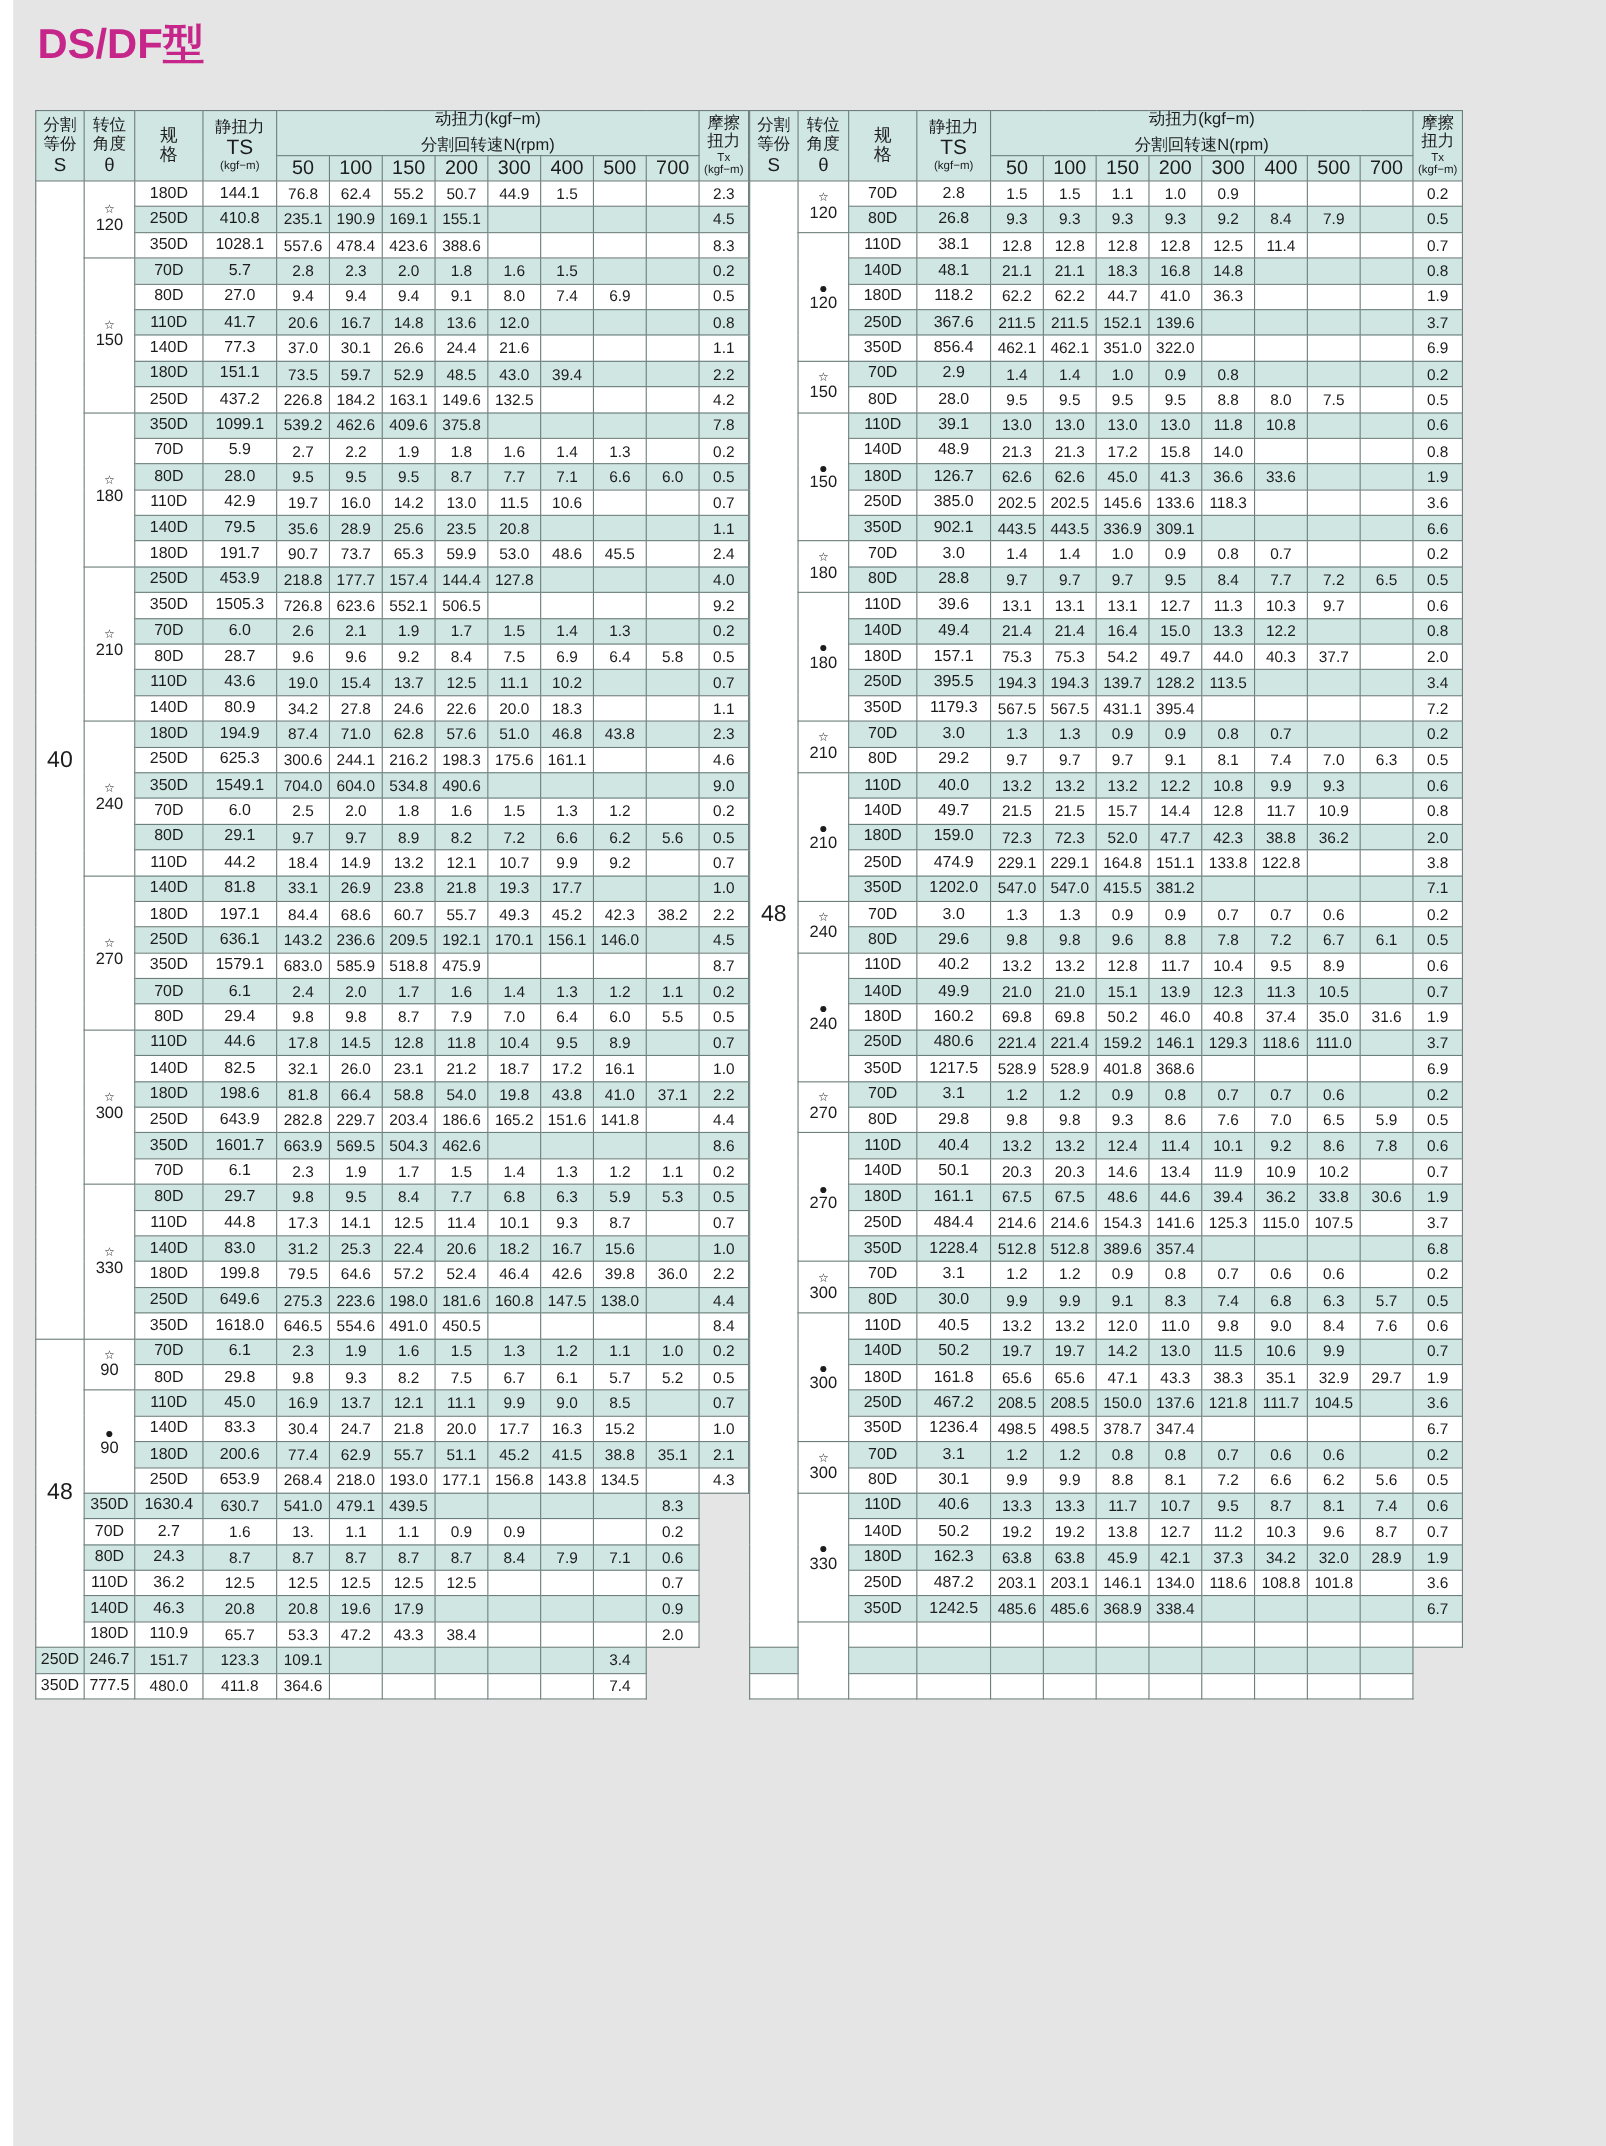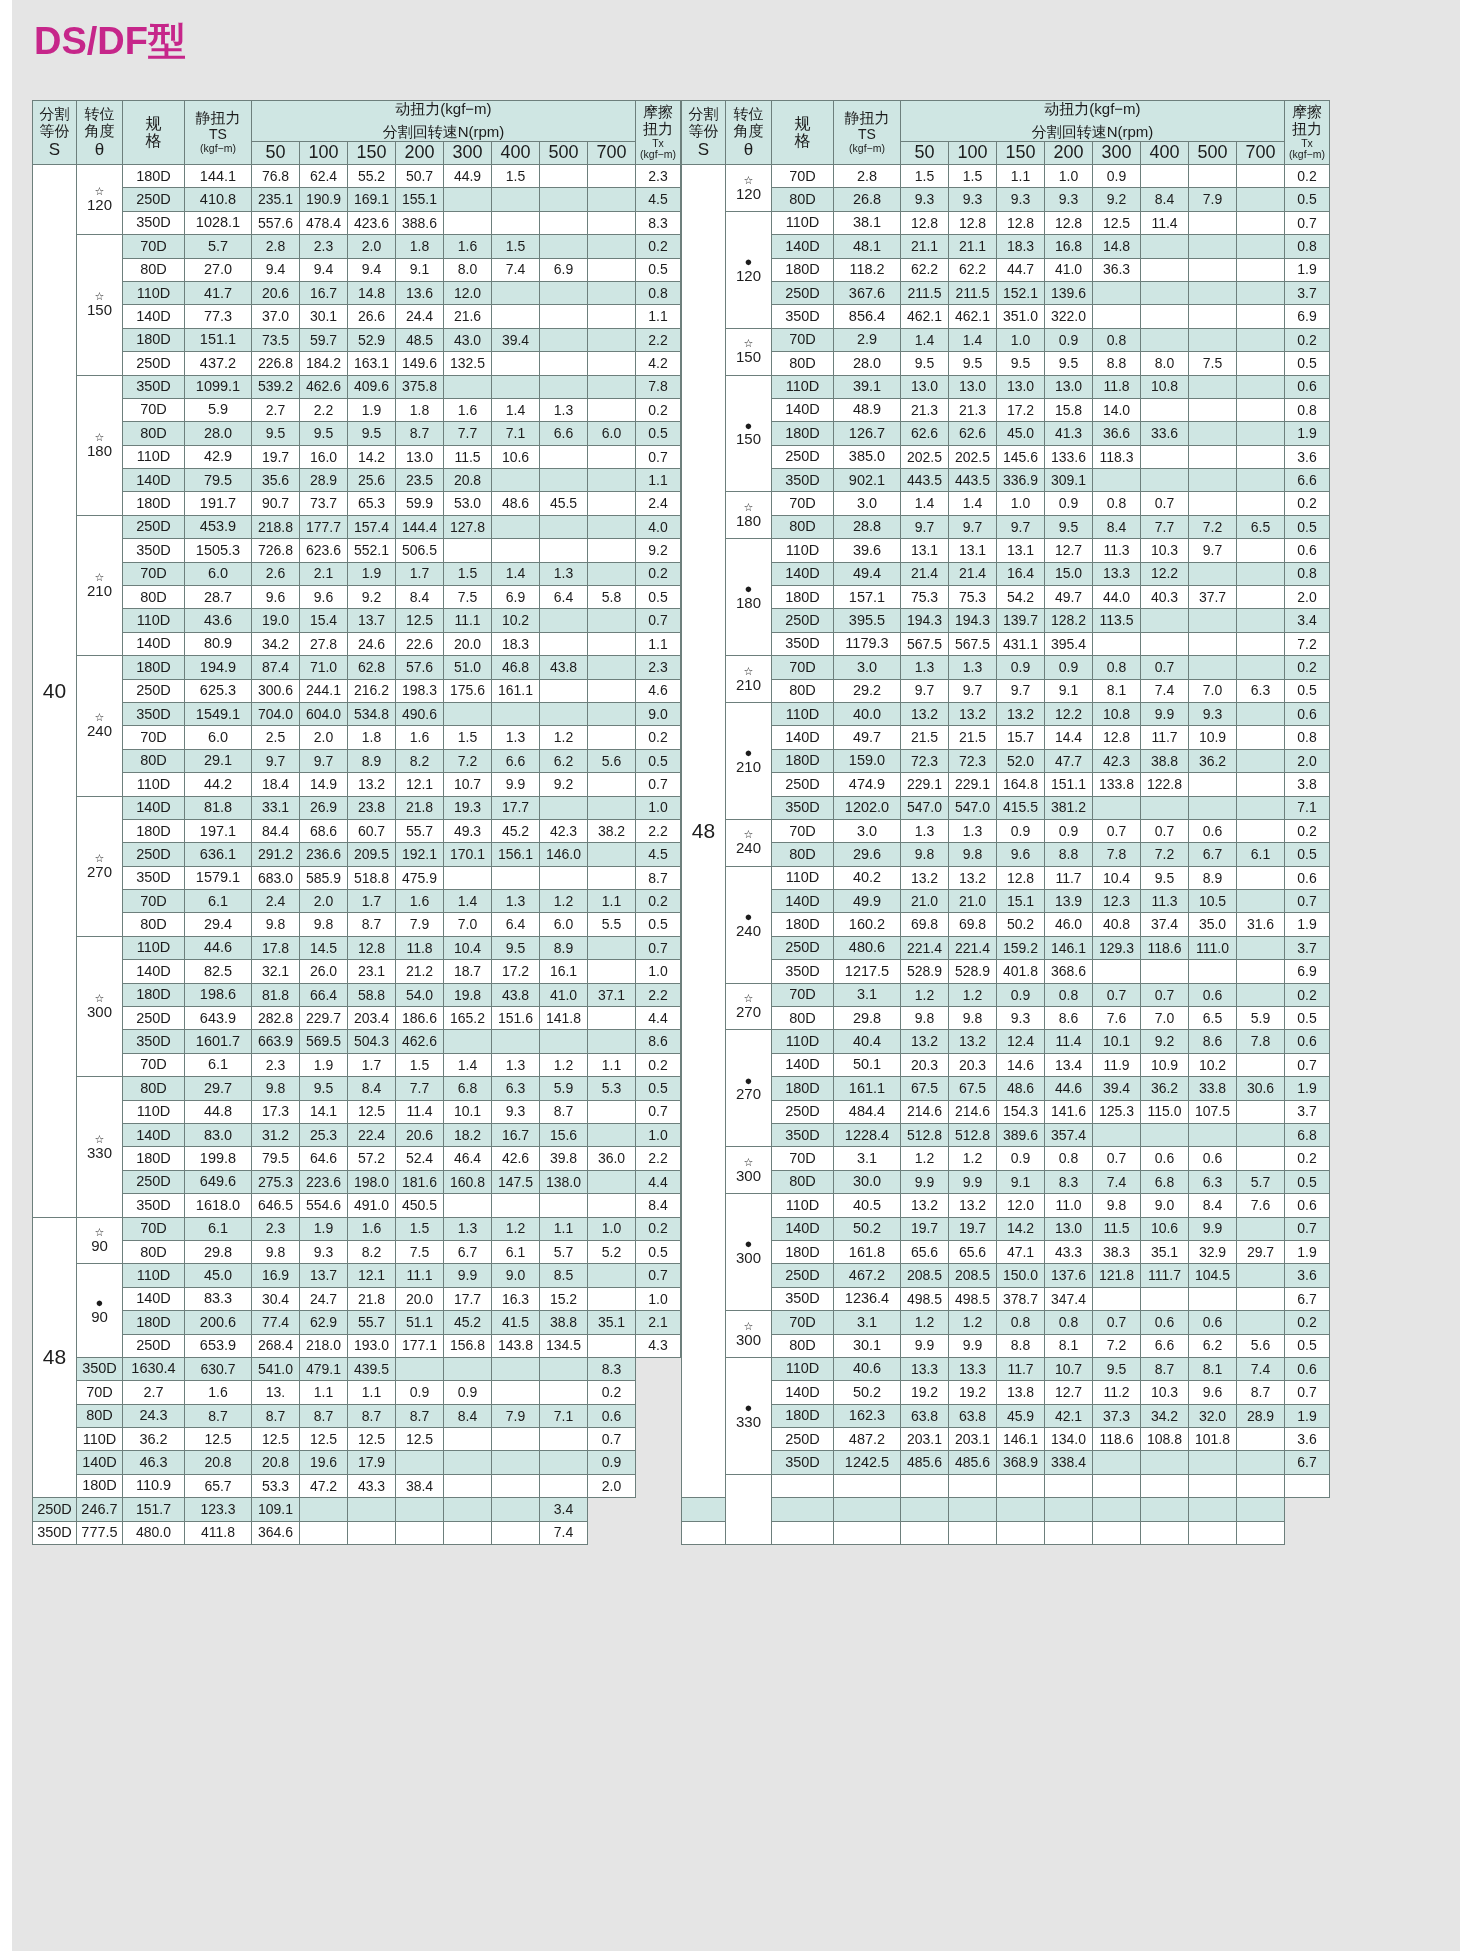--- a/index.html
+++ b/index.html
@@ -49,21 +49,21 @@
   }
   thead td {
     background: #cfe6e3;
   }
   .hdr-stack {
     display: flex; flex-direction: column;
     align-items: center; justify-content: center;
     line-height: 1.12;
   }
   .hdr-cjk { font-size: 15px; }
-  .hdr-sub { font-size: 14px; }
+  .hdr-sub { font-size: 19px; }
   .hdr-small { font-size: 10.5px; }
   .hdr-big { font-size: 17px; }
   .hdr-center-big { font-size: 16px; }
   .tickrow td {
     font-size: 18px;
     background: #cfe6e3;
     height: 20px;
   }
   tbody td { background: #ffffff; }
   tbody tr.alt td { background: #cfe6e3; }
@@ -542,21 +542,21 @@
             <td class="dyn">55.7</td>
             <td class="dyn">49.3</td>
             <td class="dyn">45.2</td>
             <td class="dyn">42.3</td>
             <td class="dyn">38.2</td>
             <td class="tx">2.2</td>
           </tr>
           <tr class="alt">
             <td class="spec-name">250D</td>
             <td class="ts">636.1</td>
-            <td class="dyn">291.2</td>
+            <td class="dyn">143.2</td>
             <td class="dyn">236.6</td>
             <td class="dyn">209.5</td>
             <td class="dyn">192.1</td>
             <td class="dyn">170.1</td>
             <td class="dyn">156.1</td>
             <td class="dyn">146.0</td>
             <td class="dyn"></td>
             <td class="tx">4.5</td>
           </tr>
           <tr>

